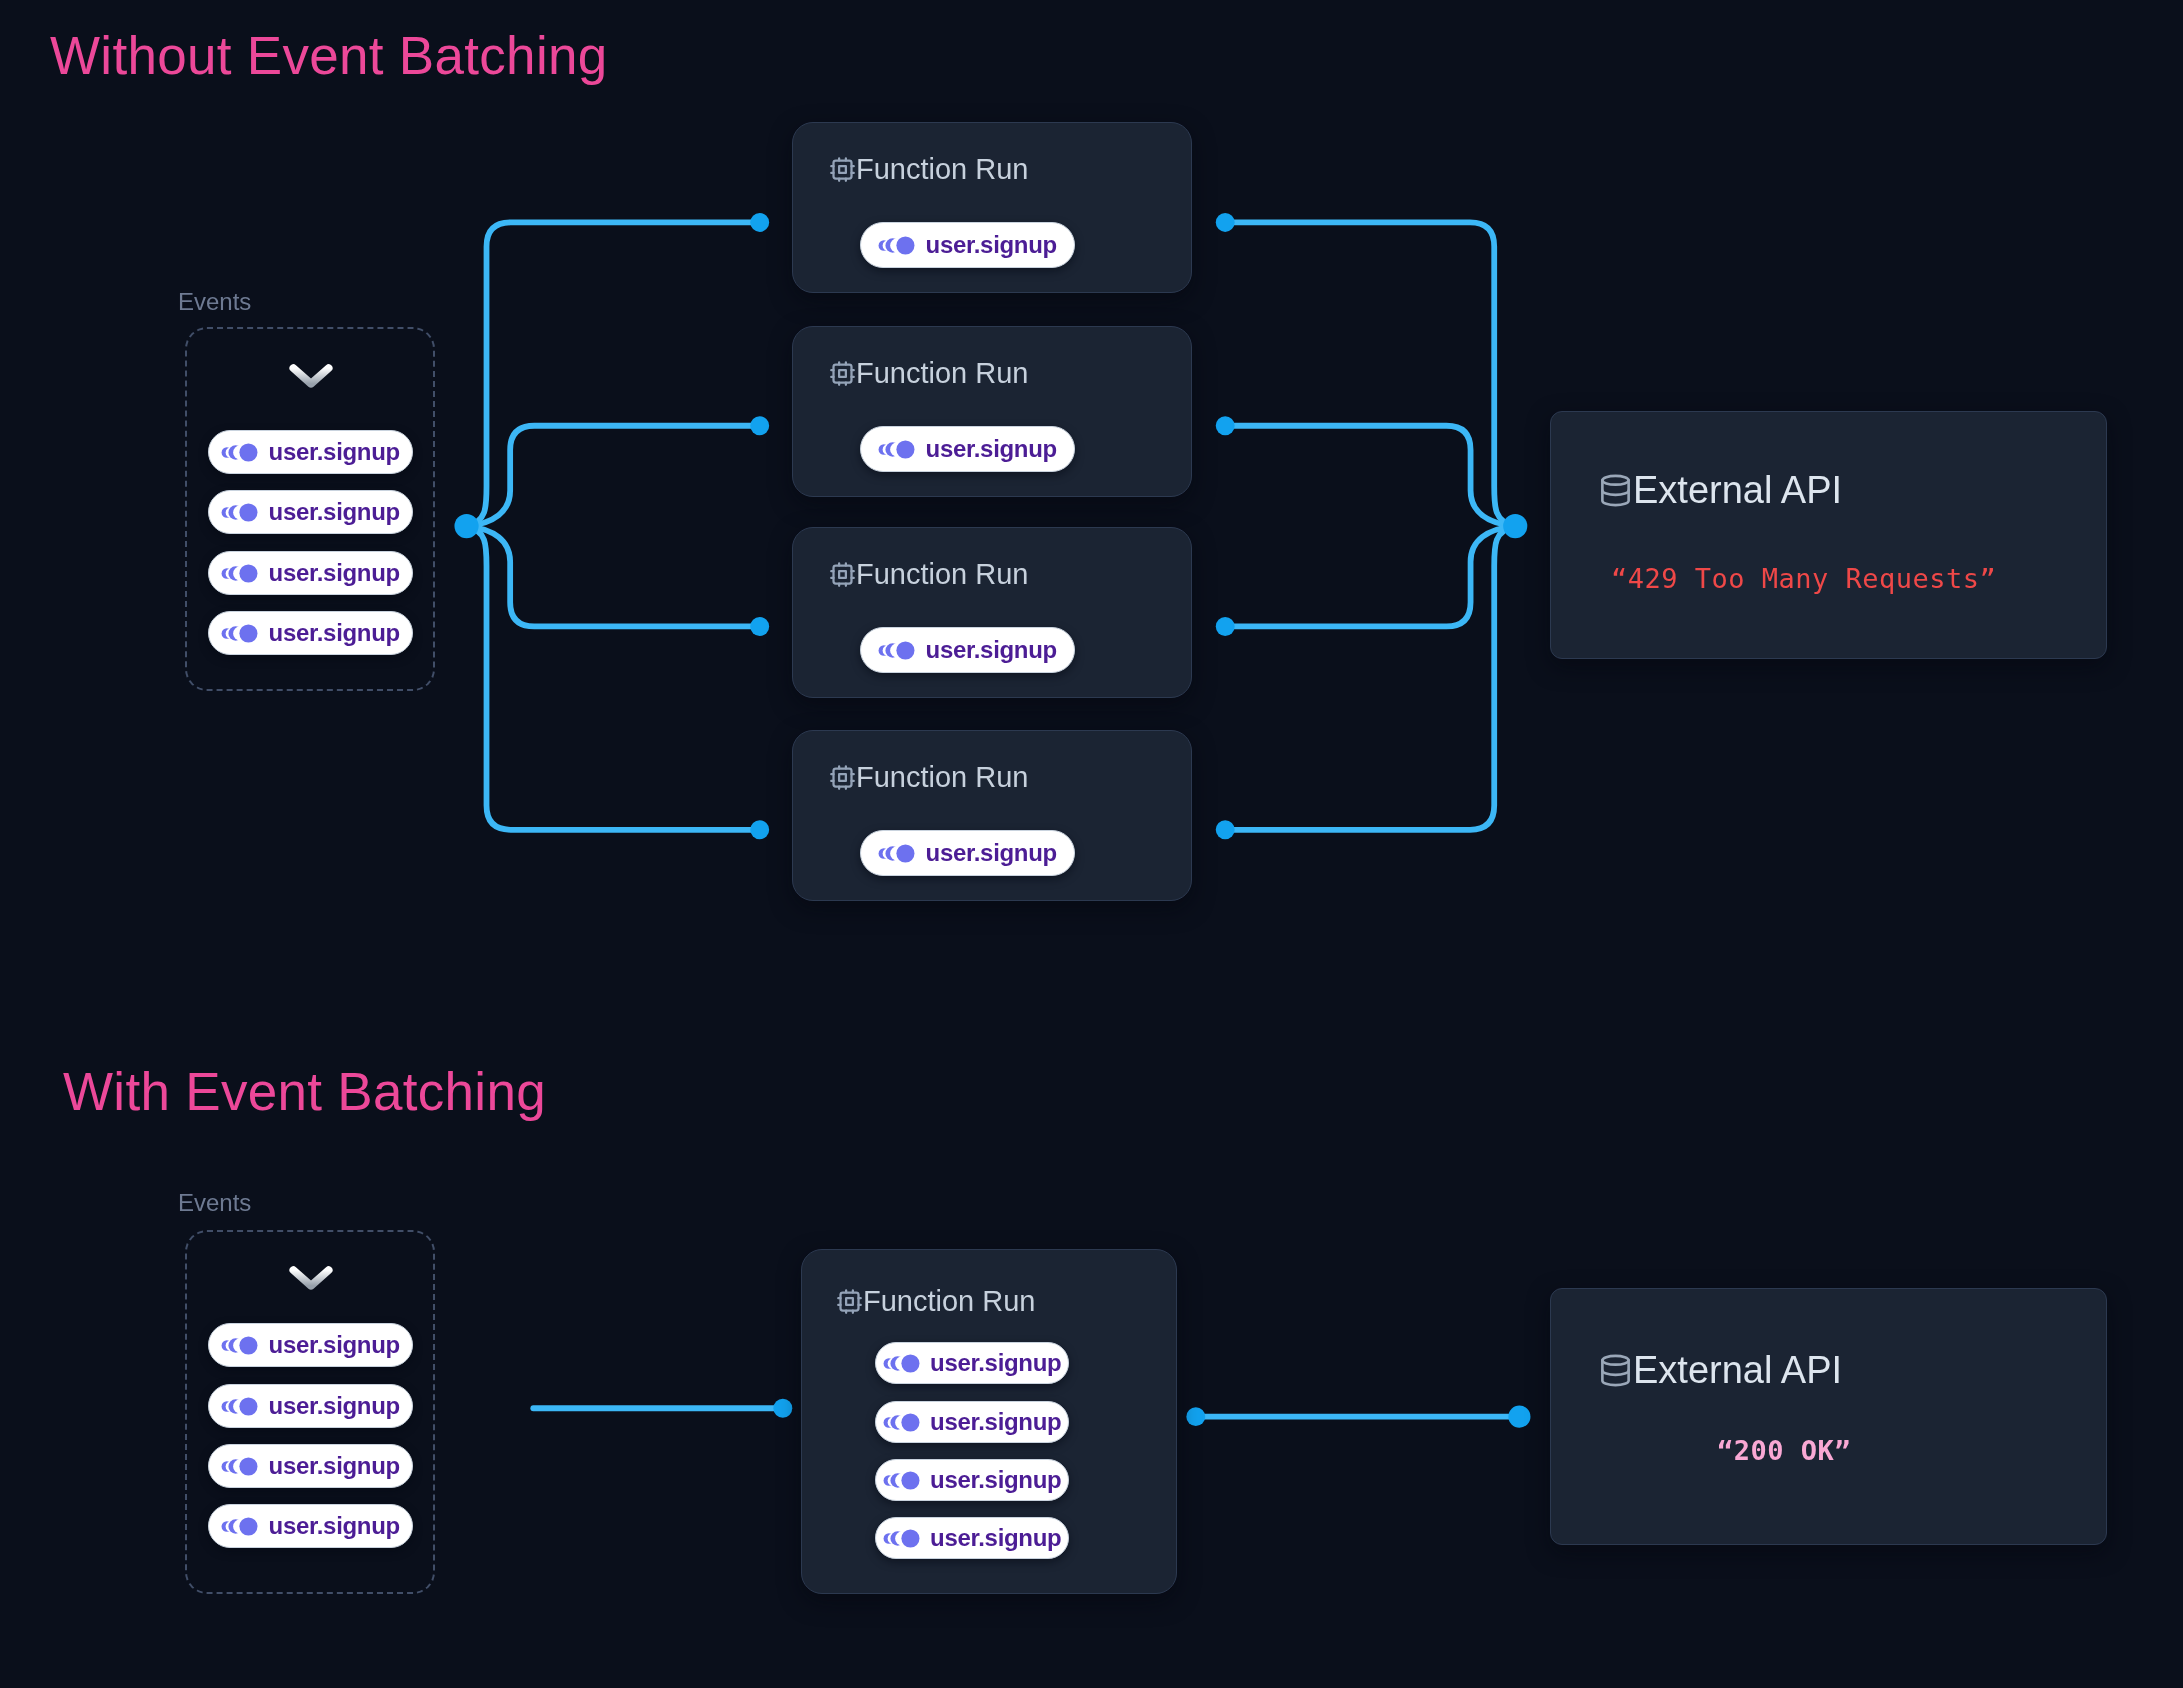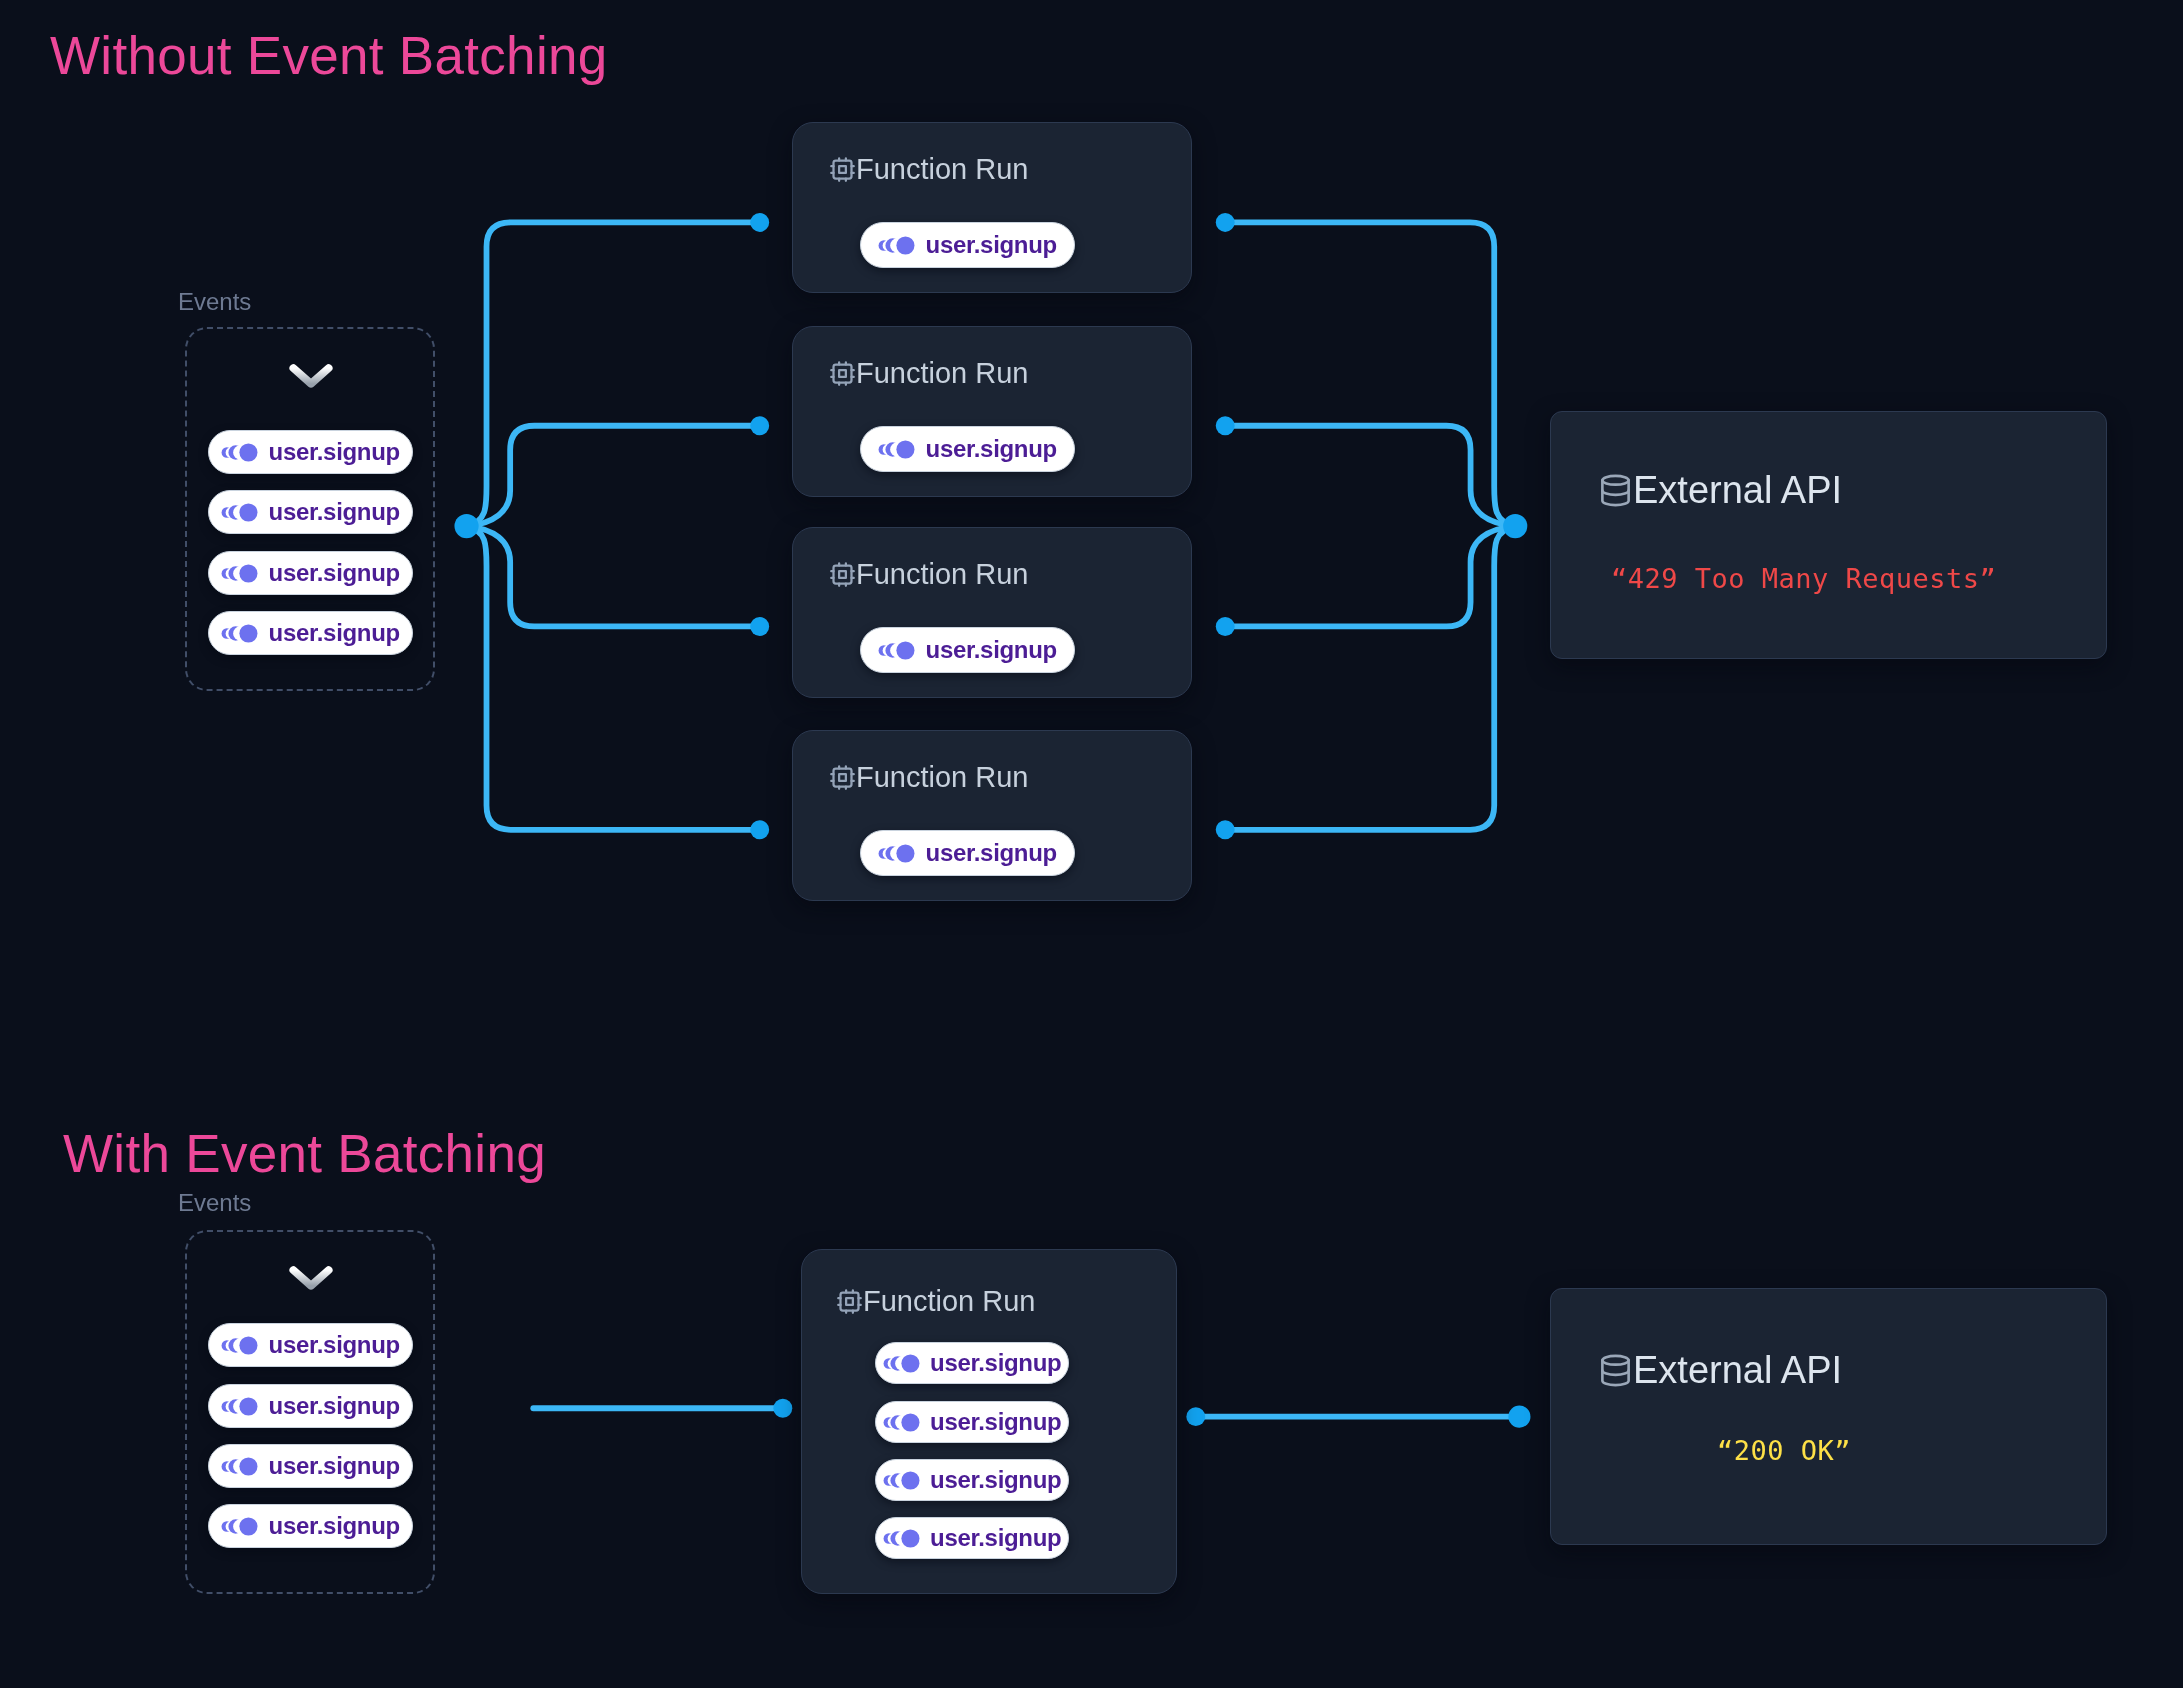--- a/index.html
+++ b/index.html
@@ -40,21 +40,21 @@
   }
   .card-ext{border-radius:12px;}
   .card-header{position:absolute;display:flex;align-items:center;gap:0;white-space:nowrap;}
   .fr-label{font-size:29px;font-weight:500;color:#c7d1dd;}
   .ext-label{font-size:38px;font-weight:500;color:#dde5ee;}
   .mono{
     font-family:"DejaVu Sans Mono","Liberation Mono",monospace;
     font-size:27px;white-space:nowrap;letter-spacing:0.5px;
   }
   .red{color:#ef4848;}
-  .green{color:#fde047;}
+  .green{color:#f9a8d4;font-weight:bold;}
   .wire{stroke:#3cb7f6;stroke-width:11;fill:none;stroke-linecap:round;}
   .dot{fill:#12a2ef;}
   .icon-stroke{stroke:#94a3b8;fill:none;stroke-width:2;stroke-linecap:round;stroke-linejoin:round;}
 </style>
 </head>
 <body>
 
 <svg class="abs" style="left:0;top:0" width="2183" height="1689" viewBox="0 0 4155 3214">
 
   <path class="wire" d="M 888 1001 C 926 993 926 965 926 925 L 926 469 Q 926 423 972 423 L 1446 423"></path>
@@ -232,21 +232,21 @@
     <svg width="35" height="35" viewBox="0 0 24 24" fill="none" stroke="#9aa7b8" stroke-width="1.8" stroke-linecap="round" stroke-linejoin="round">
         <ellipse cx="12" cy="5" rx="9" ry="3"></ellipse>
         <path d="M3 5v14c0 1.66 4 3 9 3s9-1.34 9-3V5"></path>
         <path d="M3 12c0 1.66 4 3 9 3s9-1.34 9-3"></path>
       </svg>
     <span class="ext-label">External API</span>
   </div>
   <div class="abs mono red" style="left:60px;top:151px">“429 Too Many Requests”</div>
 </div>
 
-<div class="abs title" style="left:63px;top:1123px">With Event Batching</div>
+<div class="abs title" style="left:63px;top:1061px">With Event Batching</div>
 
 <div class="abs events-label" style="left:178px;top:1189px">Events</div>
 
 <div class="abs events-box" style="left:185px;top:1230px">
   <svg class="abs" style="left:101px;top:33px" width="46" height="28" viewBox="0 0 88 54">
     <defs>
       <linearGradient id="chevg2" x1="0" y1="0" x2="0" y2="1">
         <stop offset="0" stop-color="#ffffff"></stop>
           <stop offset="1" stop-color="#97a0ab"></stop>
       </linearGradient>

